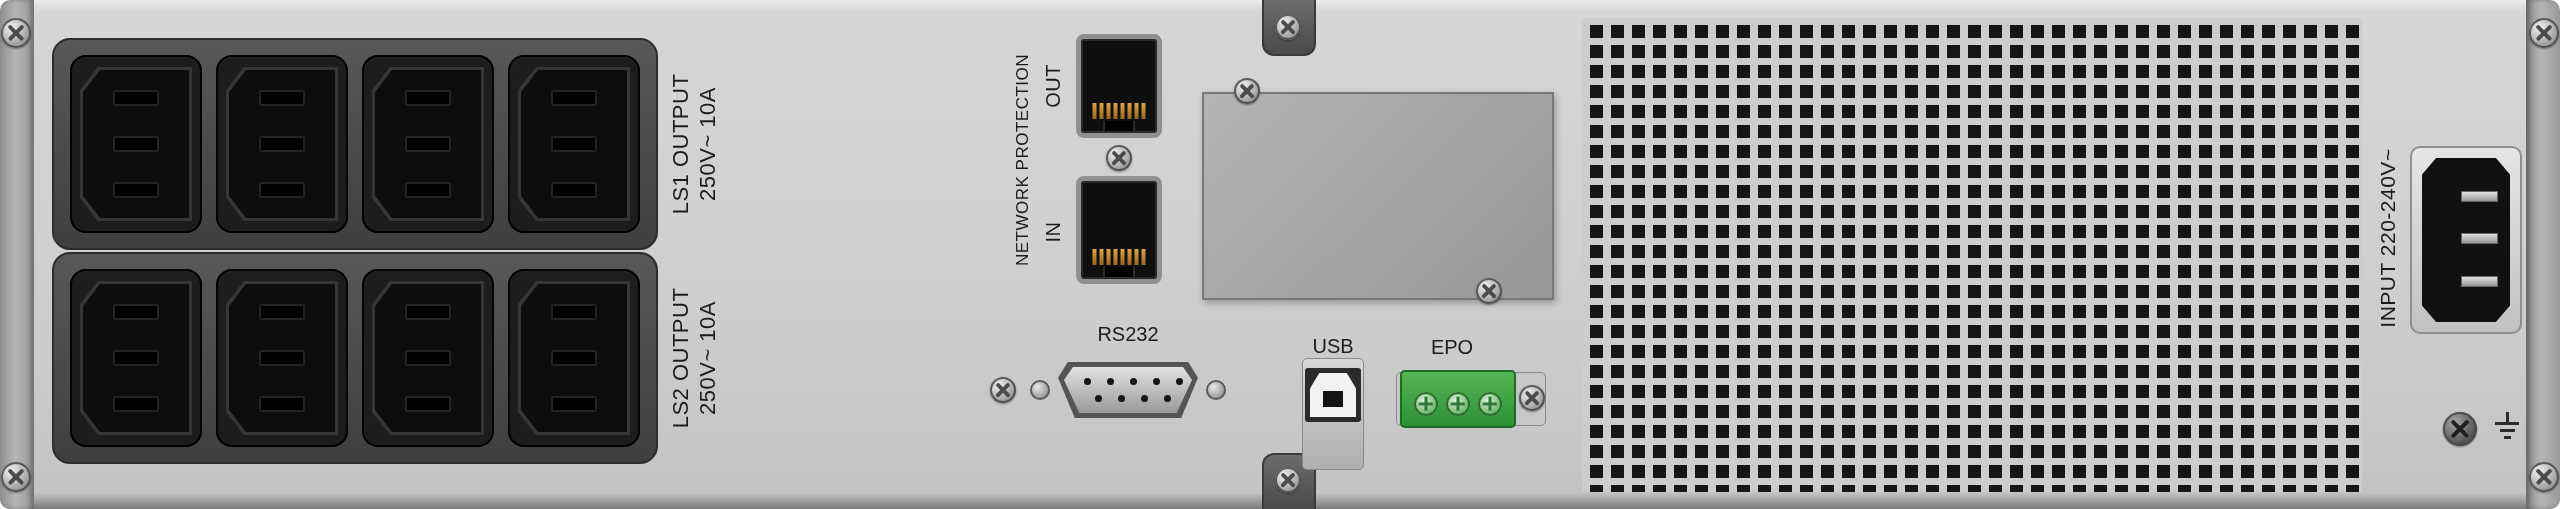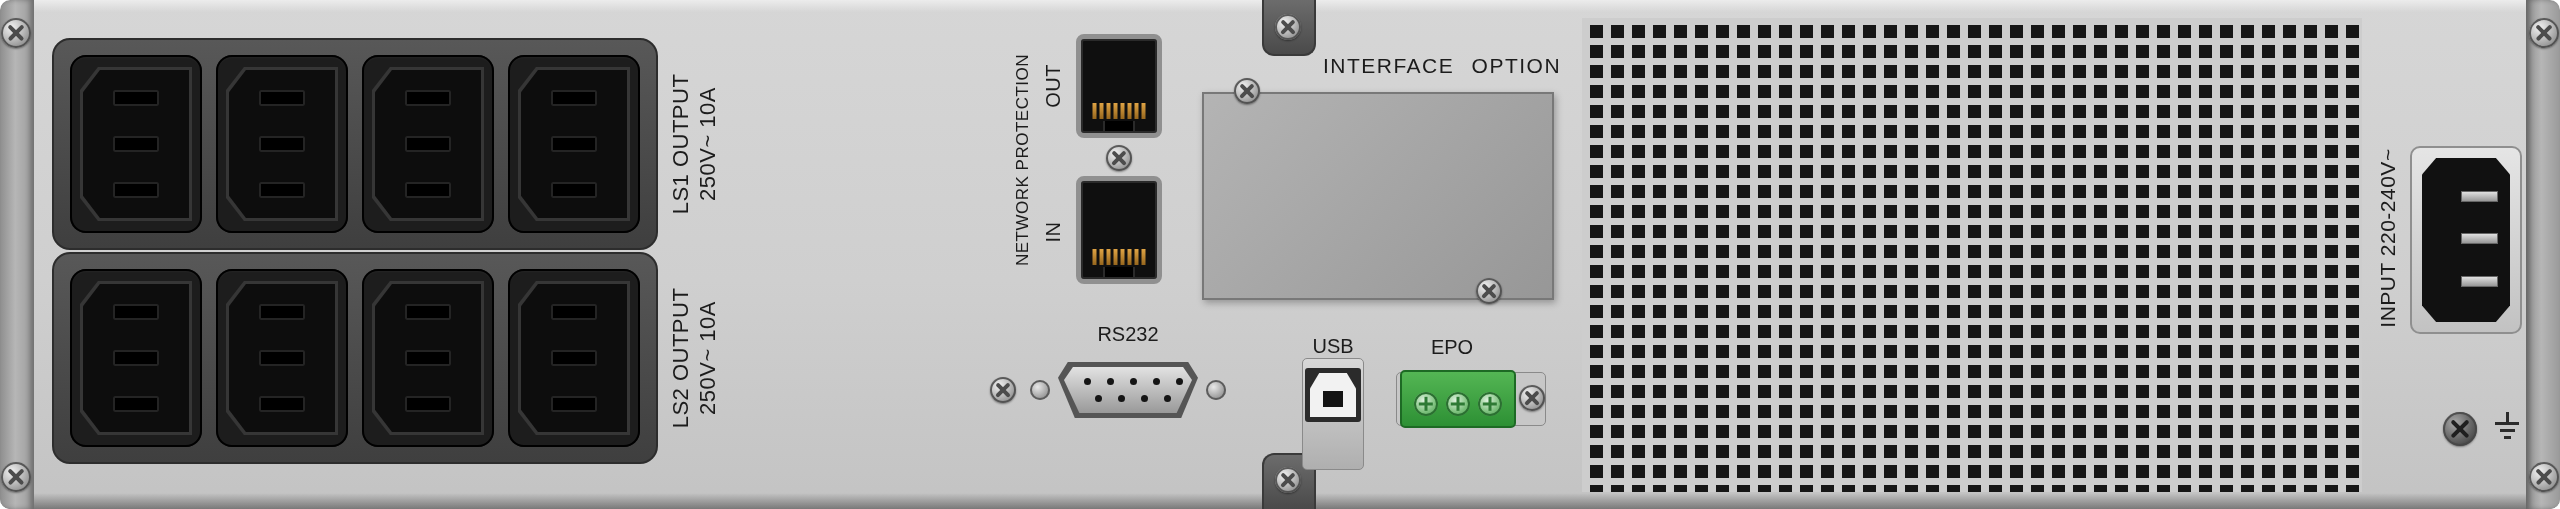--- a/index.html
+++ b/index.html
@@ -264,21 +264,20 @@
         <span></span>
       </div>
     <div class="notch"></div>
   </div>
 
   <div class="tab tab-top"></div>
   <div class="screw sm" style="left:1275px; top:14px;"></div>
   <div class="tab tab-bottom"></div>
   <div class="screw sm" style="left:1275px; top:467px;"></div>
 
-  <div class="iface-label">INTERFACE OPTION</div>
   <div class="iface-cover"></div>
   <div class="screw sm" style="left:1234px; top:78px;"></div>
   <div class="screw sm" style="left:1476px; top:278px;"></div>
 
   <div class="port-label" style="left:1128px; top:334px;">RS232</div>
   <div class="screw sm" style="left:990px; top:377px;"></div>
   <div class="db9">
     <div class="nut nut-l"></div>
     <div class="nut nut-r"></div>
     <div class="shell-outer"></div>

